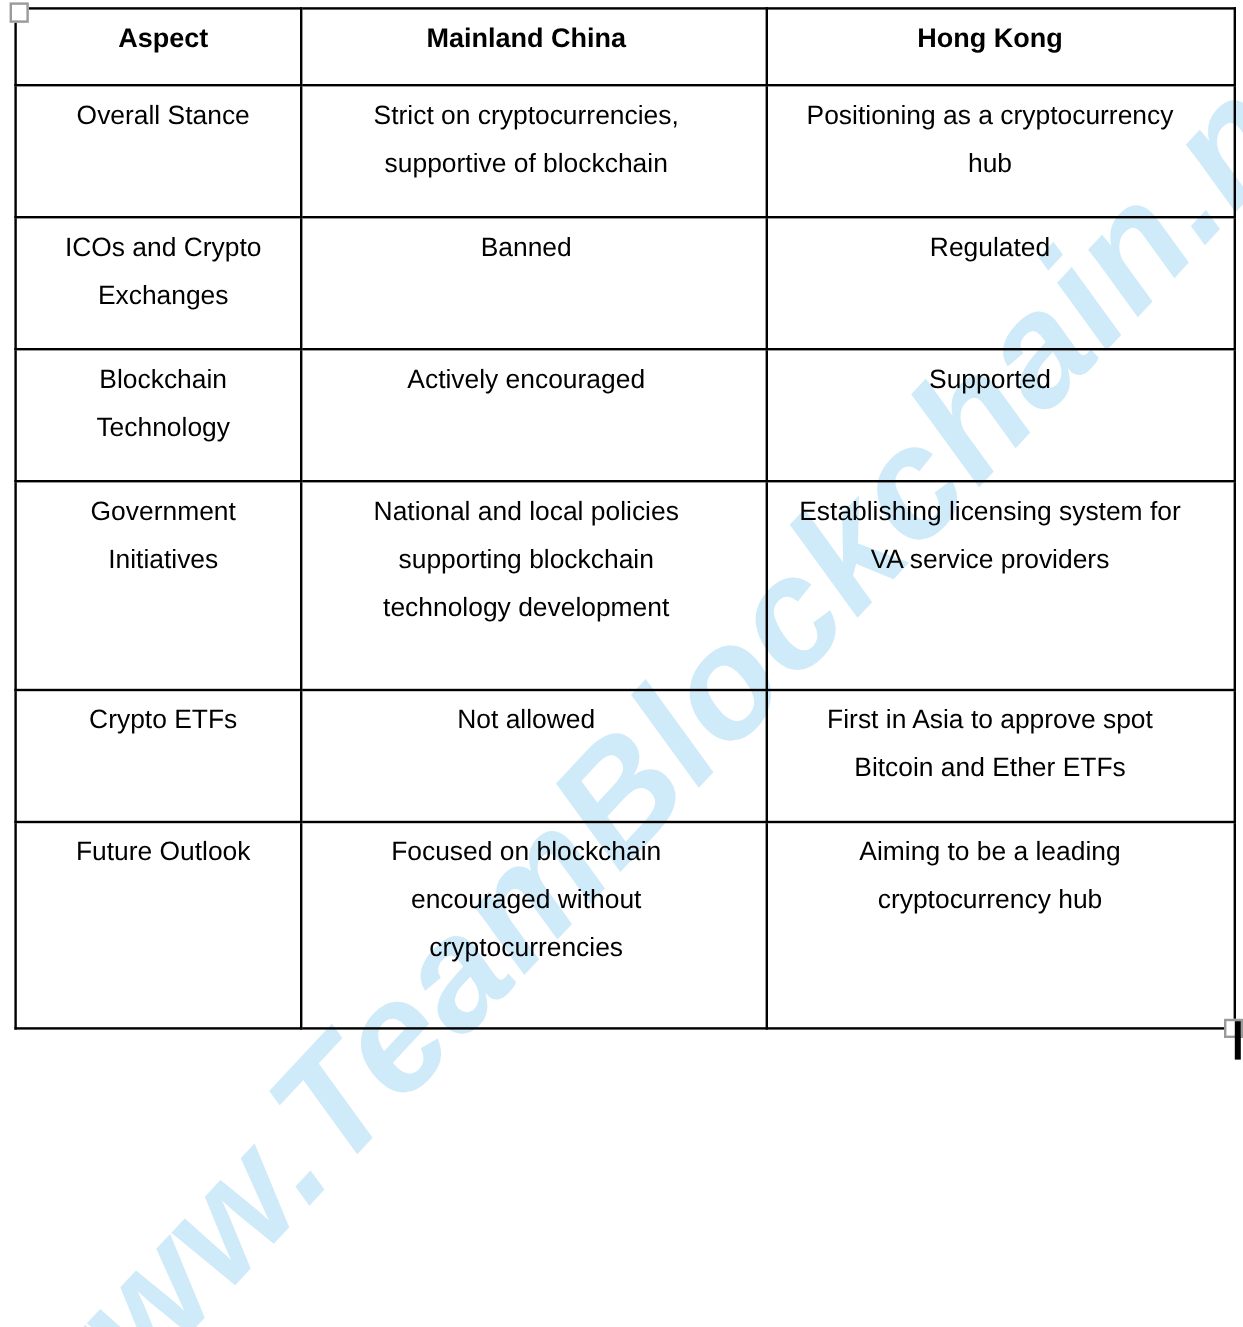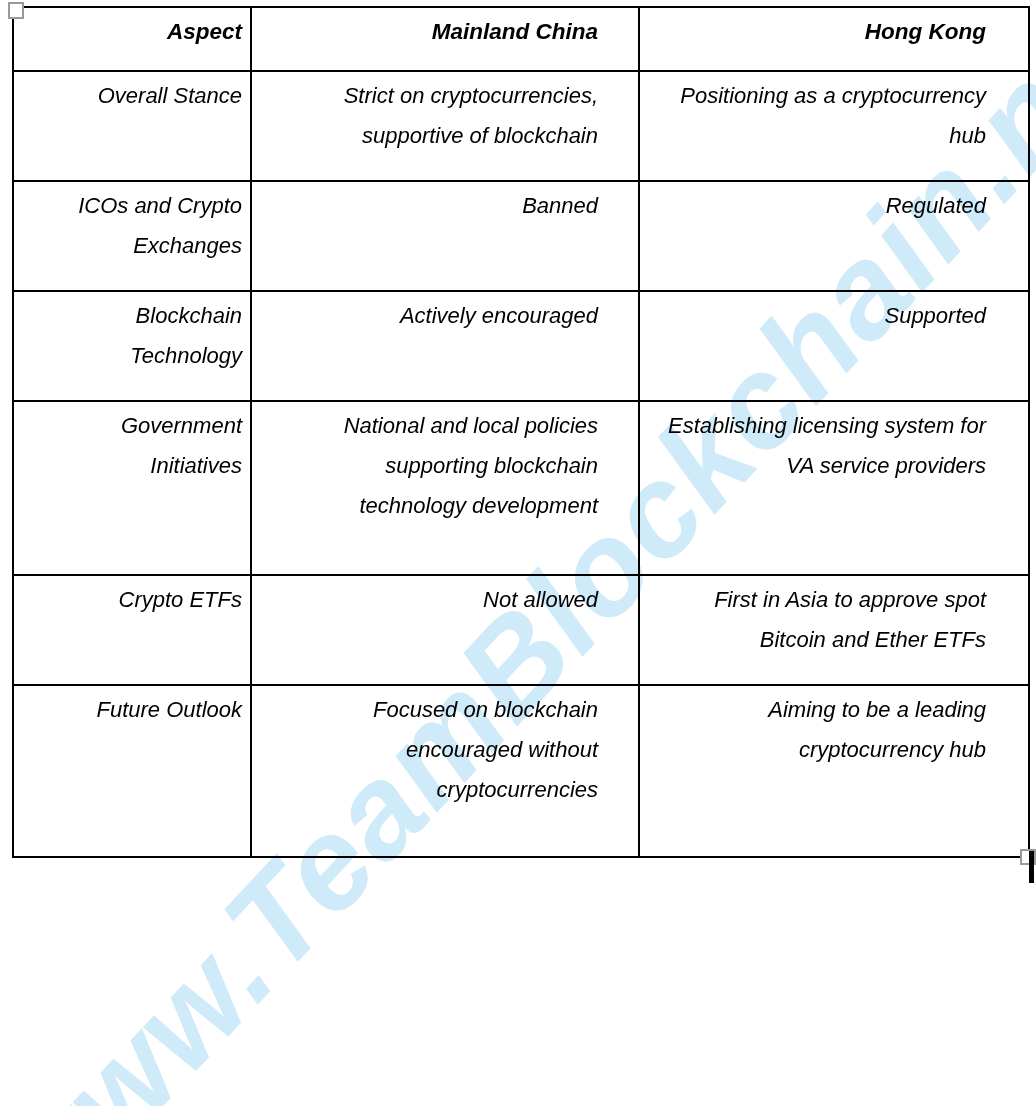--- a/index.html
+++ b/index.html
@@ -22,23 +22,22 @@
   .tablewrap{position:absolute;left:12px;top:6px;z-index:1;}
   table.cmp{
     border-collapse:collapse;table-layout:fixed;
     width:1016px;background:transparent;
   }
   table.cmp td, table.cmp th{
     border:2.7px solid #000;
     vertical-align:top;
     font-size:22px;line-height:40px;
     background:transparent;
-    text-align:right;font-weight:400;
+    text-align:center;font-weight:400;
     overflow:hidden;
-    font-style:italic;
   }
   col.c1{width:238px}
   col.c2{width:388px}
   col.c3{width:390px}
   tr.r-head{height:64px}
   tr.r-std{height:110px}
   tr.r-gov{height:174px}
   tr.r-last{height:172px}
   table.cmp th{font-weight:700;font-size:22.5px;}
   .cell-a{padding:4px 8px 4px 16px;}

